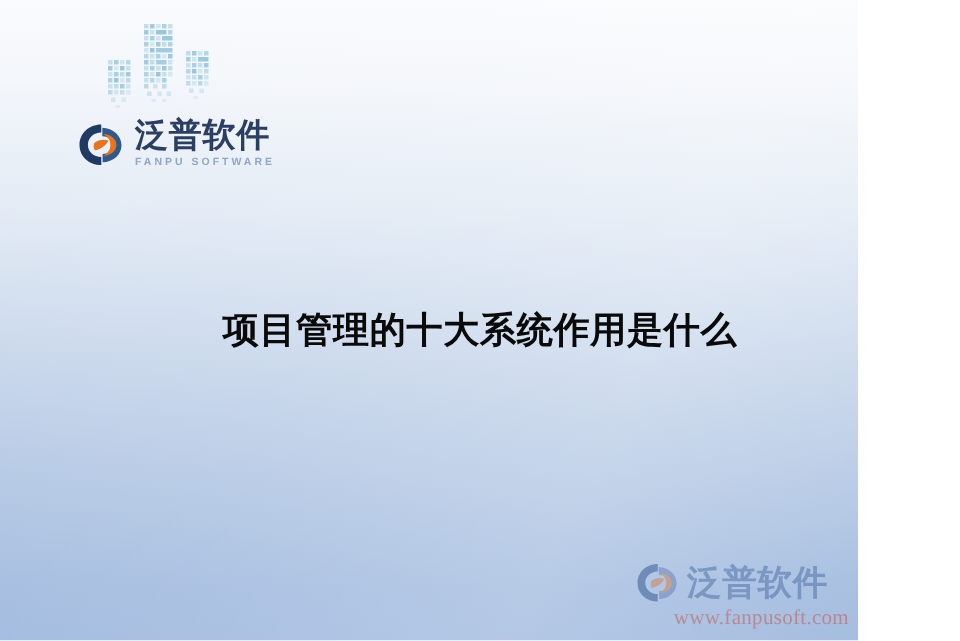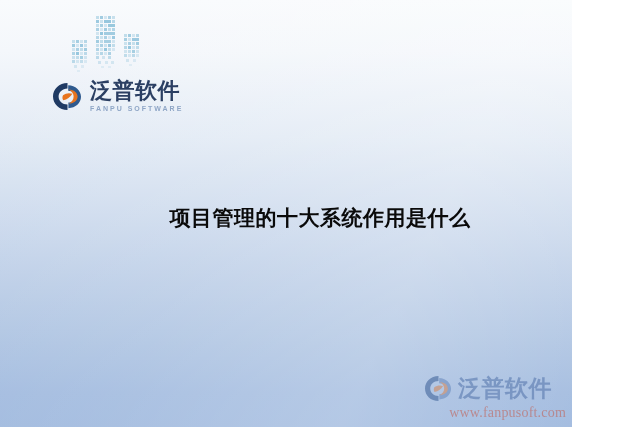--- a/index.html
+++ b/index.html
@@ -94,21 +94,21 @@
   }
 
   
   .headline {
     position: absolute;
     left: 0;
     top: 204px;
     width: 640px;
     text-align: center;
     font-family: "DejaVu Sans", "Liberation Sans", sans-serif;
-    font-size: 21px;
+    font-size: 24px;
     font-weight: 700;
     color: #0a0a0a;
     letter-spacing: 0.5px;
     white-space: nowrap;
   }
 
   
   .watermark {
     position: absolute;
     right: 6px;

